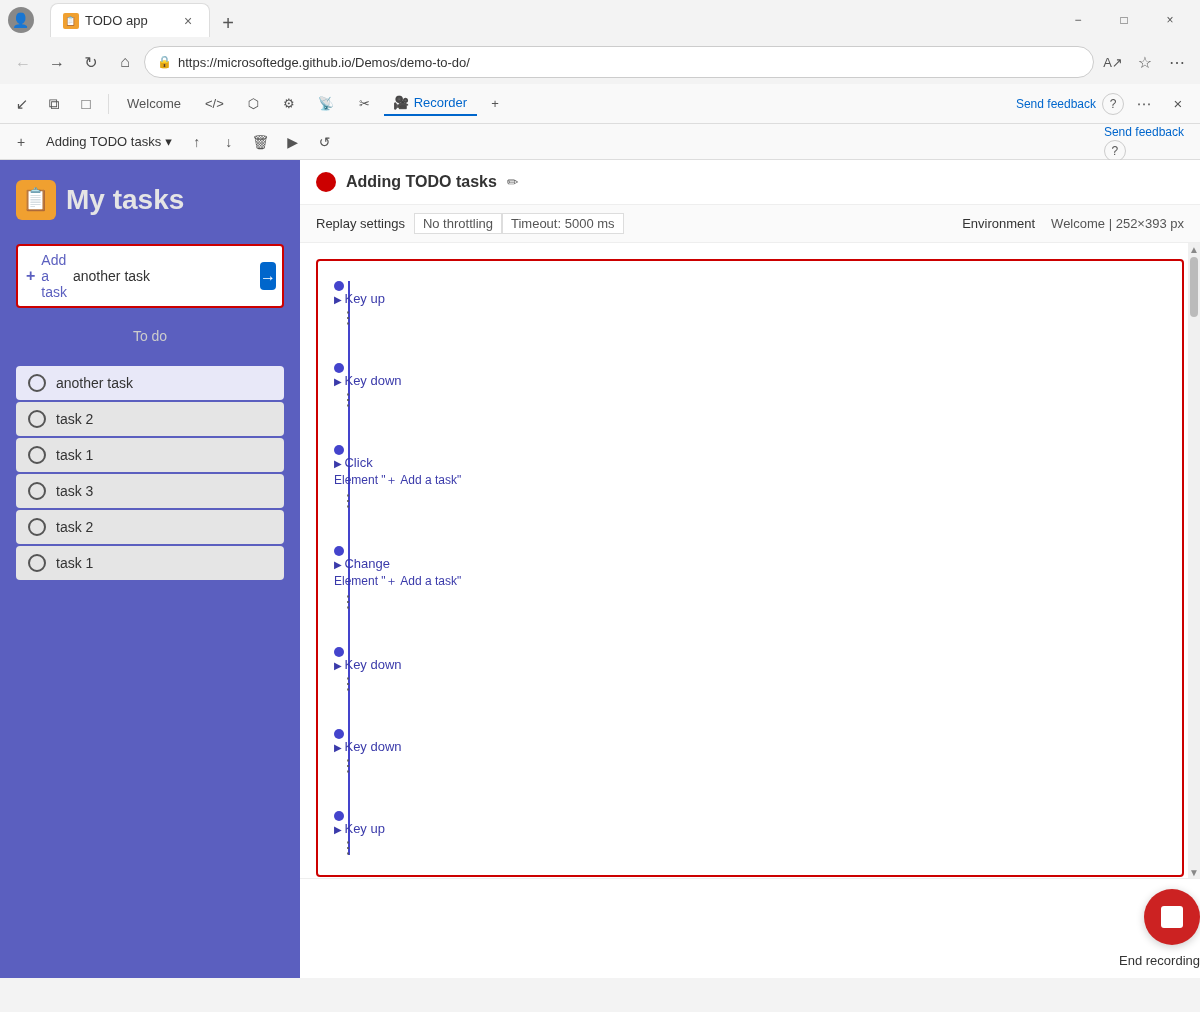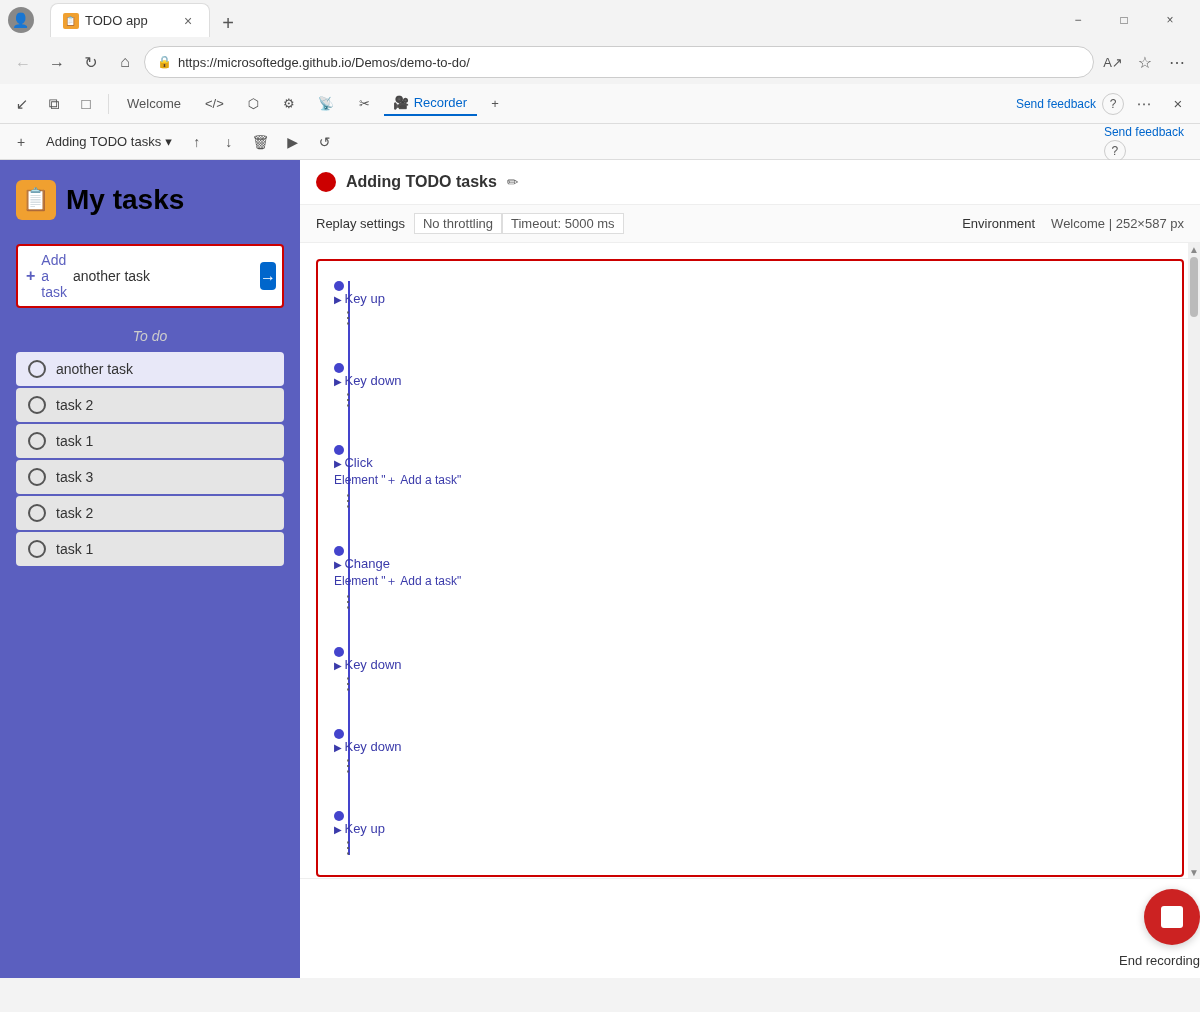--- a/index.html
+++ b/index.html
@@ -34,27 +34,27 @@
     .recording-dropdown { display: flex; align-items: center; gap: 4px; font-size: 13px; color: #333; cursor: pointer; padding: 2px 6px; border-radius: 4px; }
     .recording-action-btn { width: 26px; height: 26px; display: flex; align-items: center; justify-content: center; color: #555; font-size: 14px; cursor: pointer; border-radius: 4px; border: none; background: none; }
 
     
     .main-layout { display: flex; height: calc(1012px - 40px - 34px - 44px - 40px - 36px); }
 
     
     .sidebar { width: 300px; background: #5b5fbf; flex-shrink: 0; padding: 20px 16px; overflow-y: auto; }
     .sidebar-header { display: flex; align-items: center; gap: 10px; margin-bottom: 24px; }
     .sidebar-icon { width: 40px; height: 40px; background: #f0a030; border-radius: 6px; display: flex; align-items: center; justify-content: center; font-size: 22px; }
-    .sidebar-title { font-size: 28px; font-weight: 700; color: #000000; }
+    .sidebar-title { font-size: 28px; font-weight: 700; color: #e5e5e5; }
     .add-task-row { display: flex; align-items: center; border: 2px solid #cc0000; background: white; border-radius: 4px; padding: 6px 8px; margin-bottom: 20px; gap: 6px; }
     .add-task-plus { color: #5b5fbf; font-size: 16px; font-weight: bold; }
     .add-task-label { color: #5b5fbf; font-size: 14px; }
     .add-task-input { border: none; outline: none; font-size: 14px; color: #333; flex: 1; }
     .add-task-submit { width: 28px; height: 28px; background: #0066cc; border-radius: 4px; display: flex; align-items: center; justify-content: center; color: white; font-size: 16px; cursor: pointer; }
-    .section-label { color: #ccc; font-size: 14px; text-align: center; margin-bottom: 8px; font-style: italic; }
+    .section-label { color: #ccc; font-size: 14px; text-align: center; margin-bottom: 22px; }
     .task-list { display: flex; flex-direction: column; gap: 2px; }
     .task-item { display: flex; align-items: center; gap: 10px; padding: 8px 12px; background: #e5e5e5; border-radius: 4px; }
     .task-item.active { background: #e8e8f8; }
     .task-checkbox { width: 18px; height: 18px; border: 2px solid #555; border-radius: 50%; flex-shrink: 0; }
     .task-text { font-size: 14px; color: #333; }
 
     
     .devtools-panel { flex: 1; background: white; display: flex; flex-direction: column; overflow: hidden; }
     .recording-header { display: flex; align-items: center; gap: 10px; padding: 12px 16px; border-bottom: 1px solid #eee; }
     .recording-dot { width: 20px; height: 20px; background: #cc0000; border-radius: 50%; flex-shrink: 0; }
@@ -233,21 +233,21 @@
       <span class="recording-title">Adding TODO tasks</span>
       <span class="edit-icon">✏</span>
     </div>
 
     <div class="replay-settings">
       <span class="replay-label">Replay settings</span>
       <span class="replay-setting-item">No throttling</span>
       <span class="replay-setting-item">Timeout: 5000 ms</span>
       <span class="env-label">Environment</span>
       <span class="env-value">
-        <span>Welcome</span> | <span>252×587 px</span>
+        <span>Welcome</span> | <span>252×393 px</span>
       </span>
     </div>
 
     <div class="steps-area" style="position:relative;">
       <div class="steps-container">
         <div class="timeline-line"></div>
 
         <div class="step-item">
           <div class="step-dot"></div>
           <div class="step-content">

